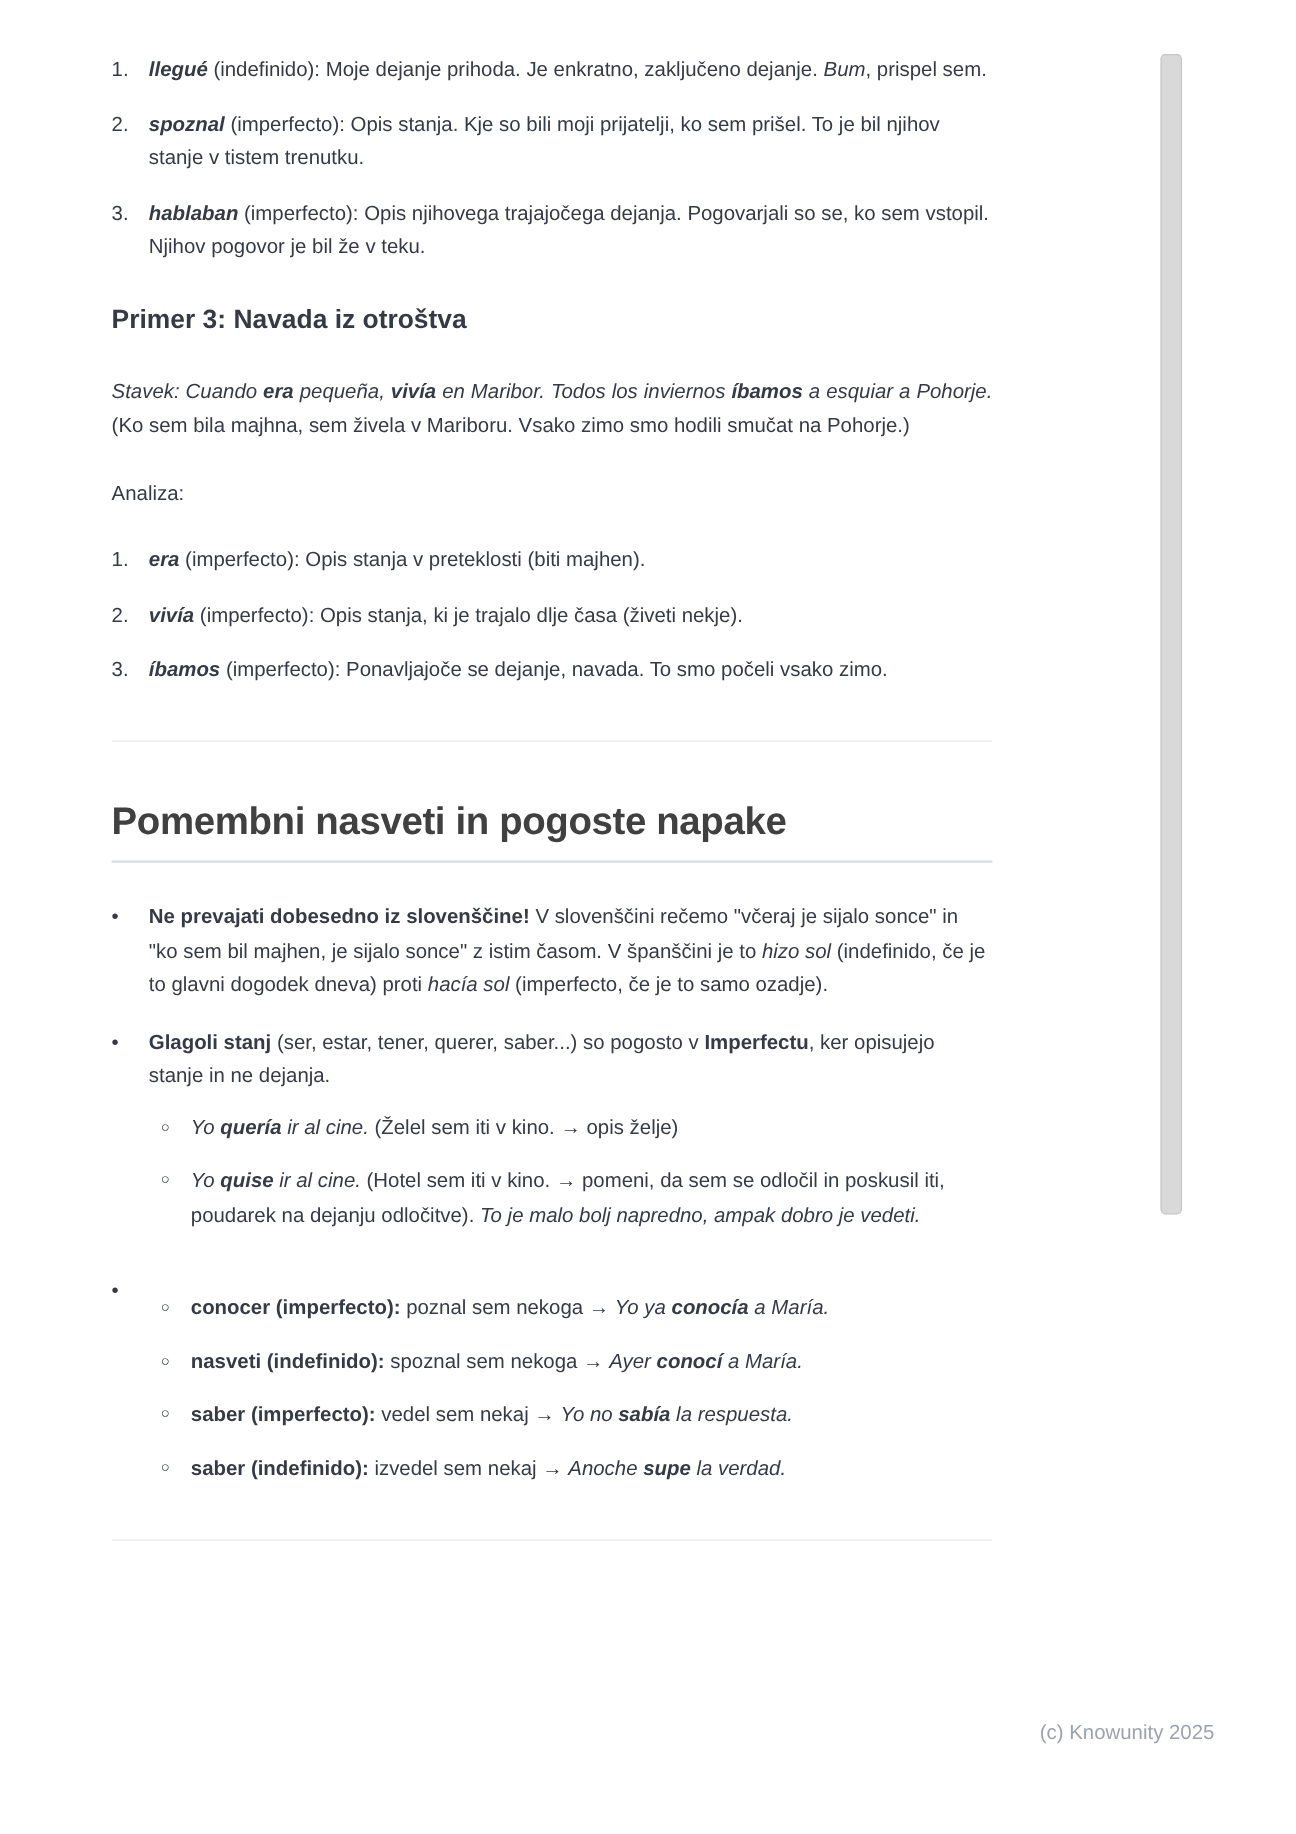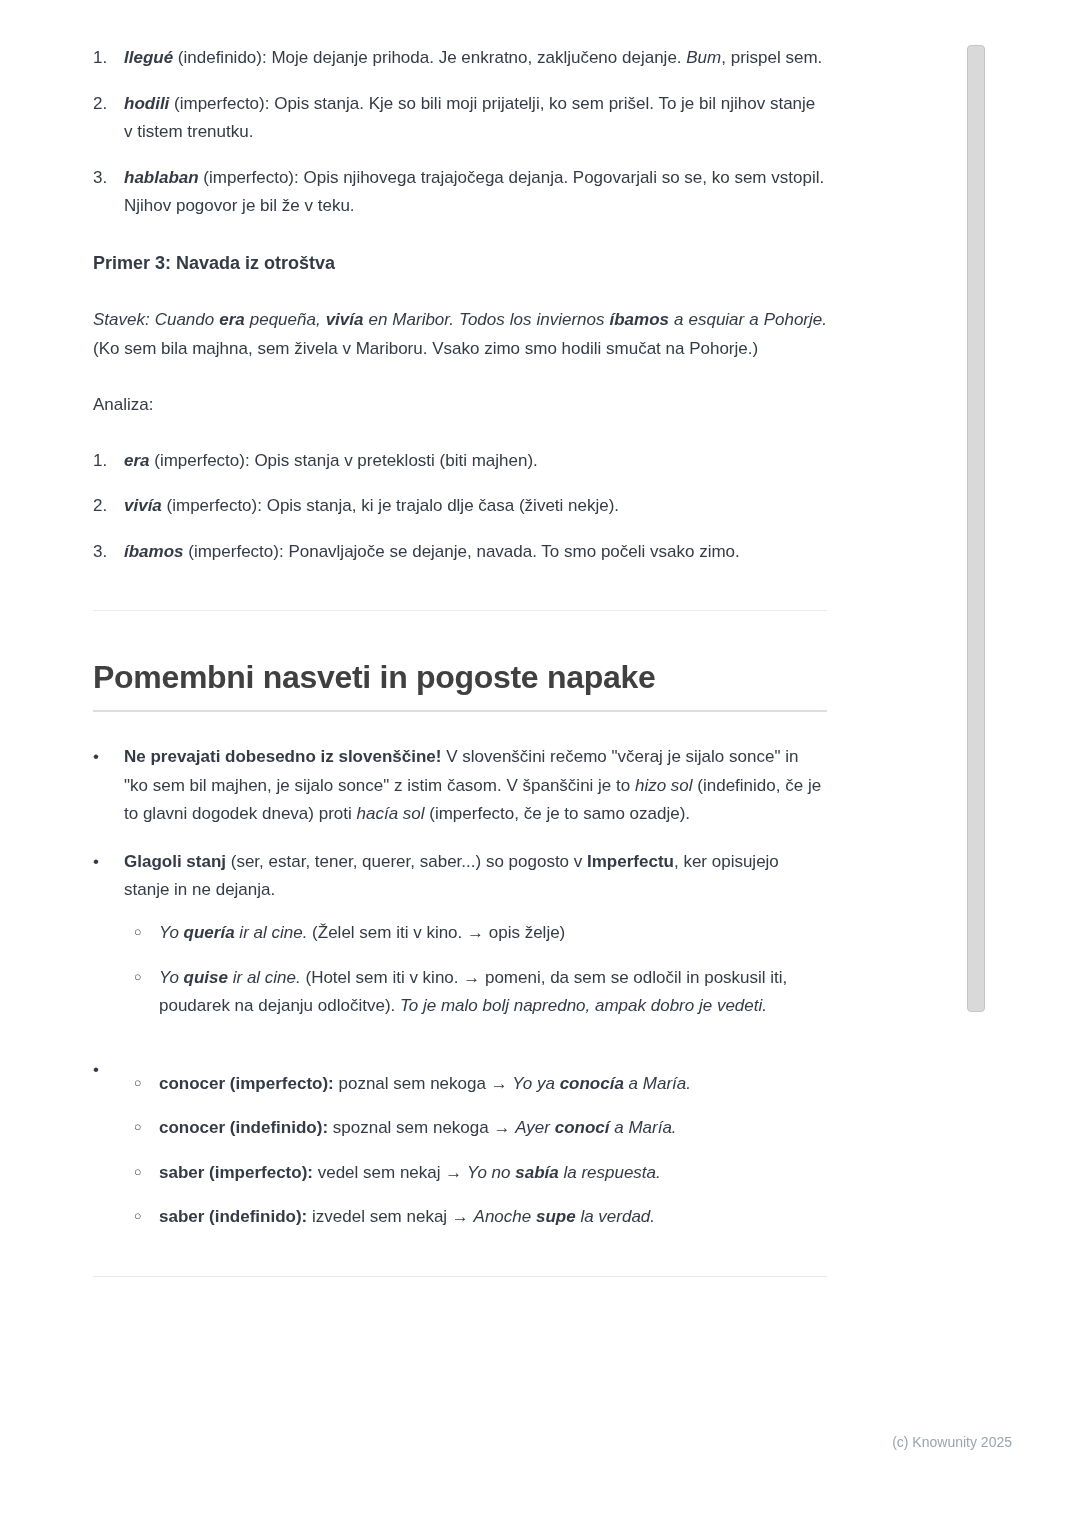--- a/index.html
+++ b/index.html
@@ -18,21 +18,21 @@
   }
   strong { font-weight:700; }
   em { font-style:italic; }
 
   
   ol.num { list-style:none; }
   ol.num > li { display:flex; margin-bottom:17px; }
   .nmark { flex:0 0 31px; }
 
   
-  .h3 { font-weight:700; font-size:18px; margin:27px 0 26px 0; }
+  .h3 { font-weight:700; font-size:22px; margin:27px 0 26px 0; }
 
   .para { margin-bottom:27px;margin-top:28px; }
   .justify { text-align:justify; }
   .italic { }
 
   .hr { border:none; border-top:1px solid #e7e9ec; margin:44px 0 0 0; }
 
   .h1 {
     font-size:32px; line-height:1.25; font-weight:700;
     color:#404040; letter-spacing:-0.3px;
@@ -47,21 +47,21 @@
   .li-body { flex:1; }
 
   ul.subul { list-style:none; margin-top:14px; }
   ul.subul > li { display:flex; margin-bottom:16px; }
   .smark { flex:0 0 25px; margin-left:10px; font-size:12.5px; padding-top:3px; }
 
   .bottom-hr { border:none; border-top:1px solid #e7e9ec; margin:28px 0 0 0; }
 
   .watermark {
     position:absolute; top:1434px; right:68px;
-    font-size:14px; color:#9ca3af;
+    font-size:17px; color:#9ca3af;
   }
 
   .scroll-thumb {
     position:absolute; top:45px; right:95px;
     width:18px; height:967px;
     background:#d9d9d9; border:1px solid #c6c6c6;
     border-radius:4px;
   }
 </style>
 </head>
@@ -70,21 +70,21 @@
 <div class="page">
   <div class="content">
 
     <ol class="num">
       <li>
         <span class="nmark">1.</span>
         <div class="li-body"><strong><em>llegué</em></strong> (indefinido): Moje dejanje prihoda. Je enkratno, zaključeno dejanje. <em>Bum</em>, prispel sem.</div>
       </li>
       <li>
         <span class="nmark">2.</span>
-        <div class="li-body"><strong><em>hodili</em></strong> (imperfecto): Opis stanja. Kje so bili moji prijatelji, ko sem prišel. To je bil njihov stanje v tistem trenutku.</div>
+        <div class="li-body"><strong><em>spoznal</em></strong> (imperfecto): Opis stanja. Kje so bili moji prijatelji, ko sem prišel. To je bil njihov stanje v tistem trenutku.</div>
       </li>
       <li>
         <span class="nmark">3.</span>
         <div class="li-body"><strong><em>hablaban</em></strong> (imperfecto): Opis njihovega trajajočega dejanja. Pogovarjali so se, ko sem vstopil. Njihov pogovor je bil že v teku.</div>
       </li>
     </ol>
 
     <div class="h3">Primer 3: Navada iz otroštva</div>
 
     <p class="para justify"><em>Stavek: Cuando <strong>era</strong> pequeña, <strong>vivía</strong> en Maribor. Todos los inviernos <strong>íbamos</strong> a esquiar a Pohorje.</em> (Ko sem bila majhna, sem živela v Mariboru. Vsako zimo smo hodili smučat na Pohorje.)</p>
@@ -137,21 +137,21 @@
       <li>
         <span class="bmark">•</span>
         <div class="li-body">
           <ul class="subul">
             <li>
               <span class="smark">○</span>
               <div class="li-body"><strong>conocer (imperfecto):</strong> poznal sem nekoga → <em>Yo ya <strong>conocía</strong> a María.</em></div>
             </li>
             <li>
               <span class="smark">○</span>
-              <div class="li-body"><strong>conocer (indefinido):</strong> spoznal sem nekoga → <em>Ayer <strong>conocí</strong> a María.</em></div>
+              <div class="li-body"><strong>nasveti (indefinido):</strong> spoznal sem nekoga → <em>Ayer <strong>conocí</strong> a María.</em></div>
             </li>
             <li>
               <span class="smark">○</span>
               <div class="li-body"><strong>saber (imperfecto):</strong> vedel sem nekaj → <em>Yo no <strong>sabía</strong> la respuesta.</em></div>
             </li>
             <li>
               <span class="smark">○</span>
               <div class="li-body"><strong>saber (indefinido):</strong> izvedel sem nekaj → <em>Anoche <strong>supe</strong> la verdad.</em></div>
             </li>
           </ul>

